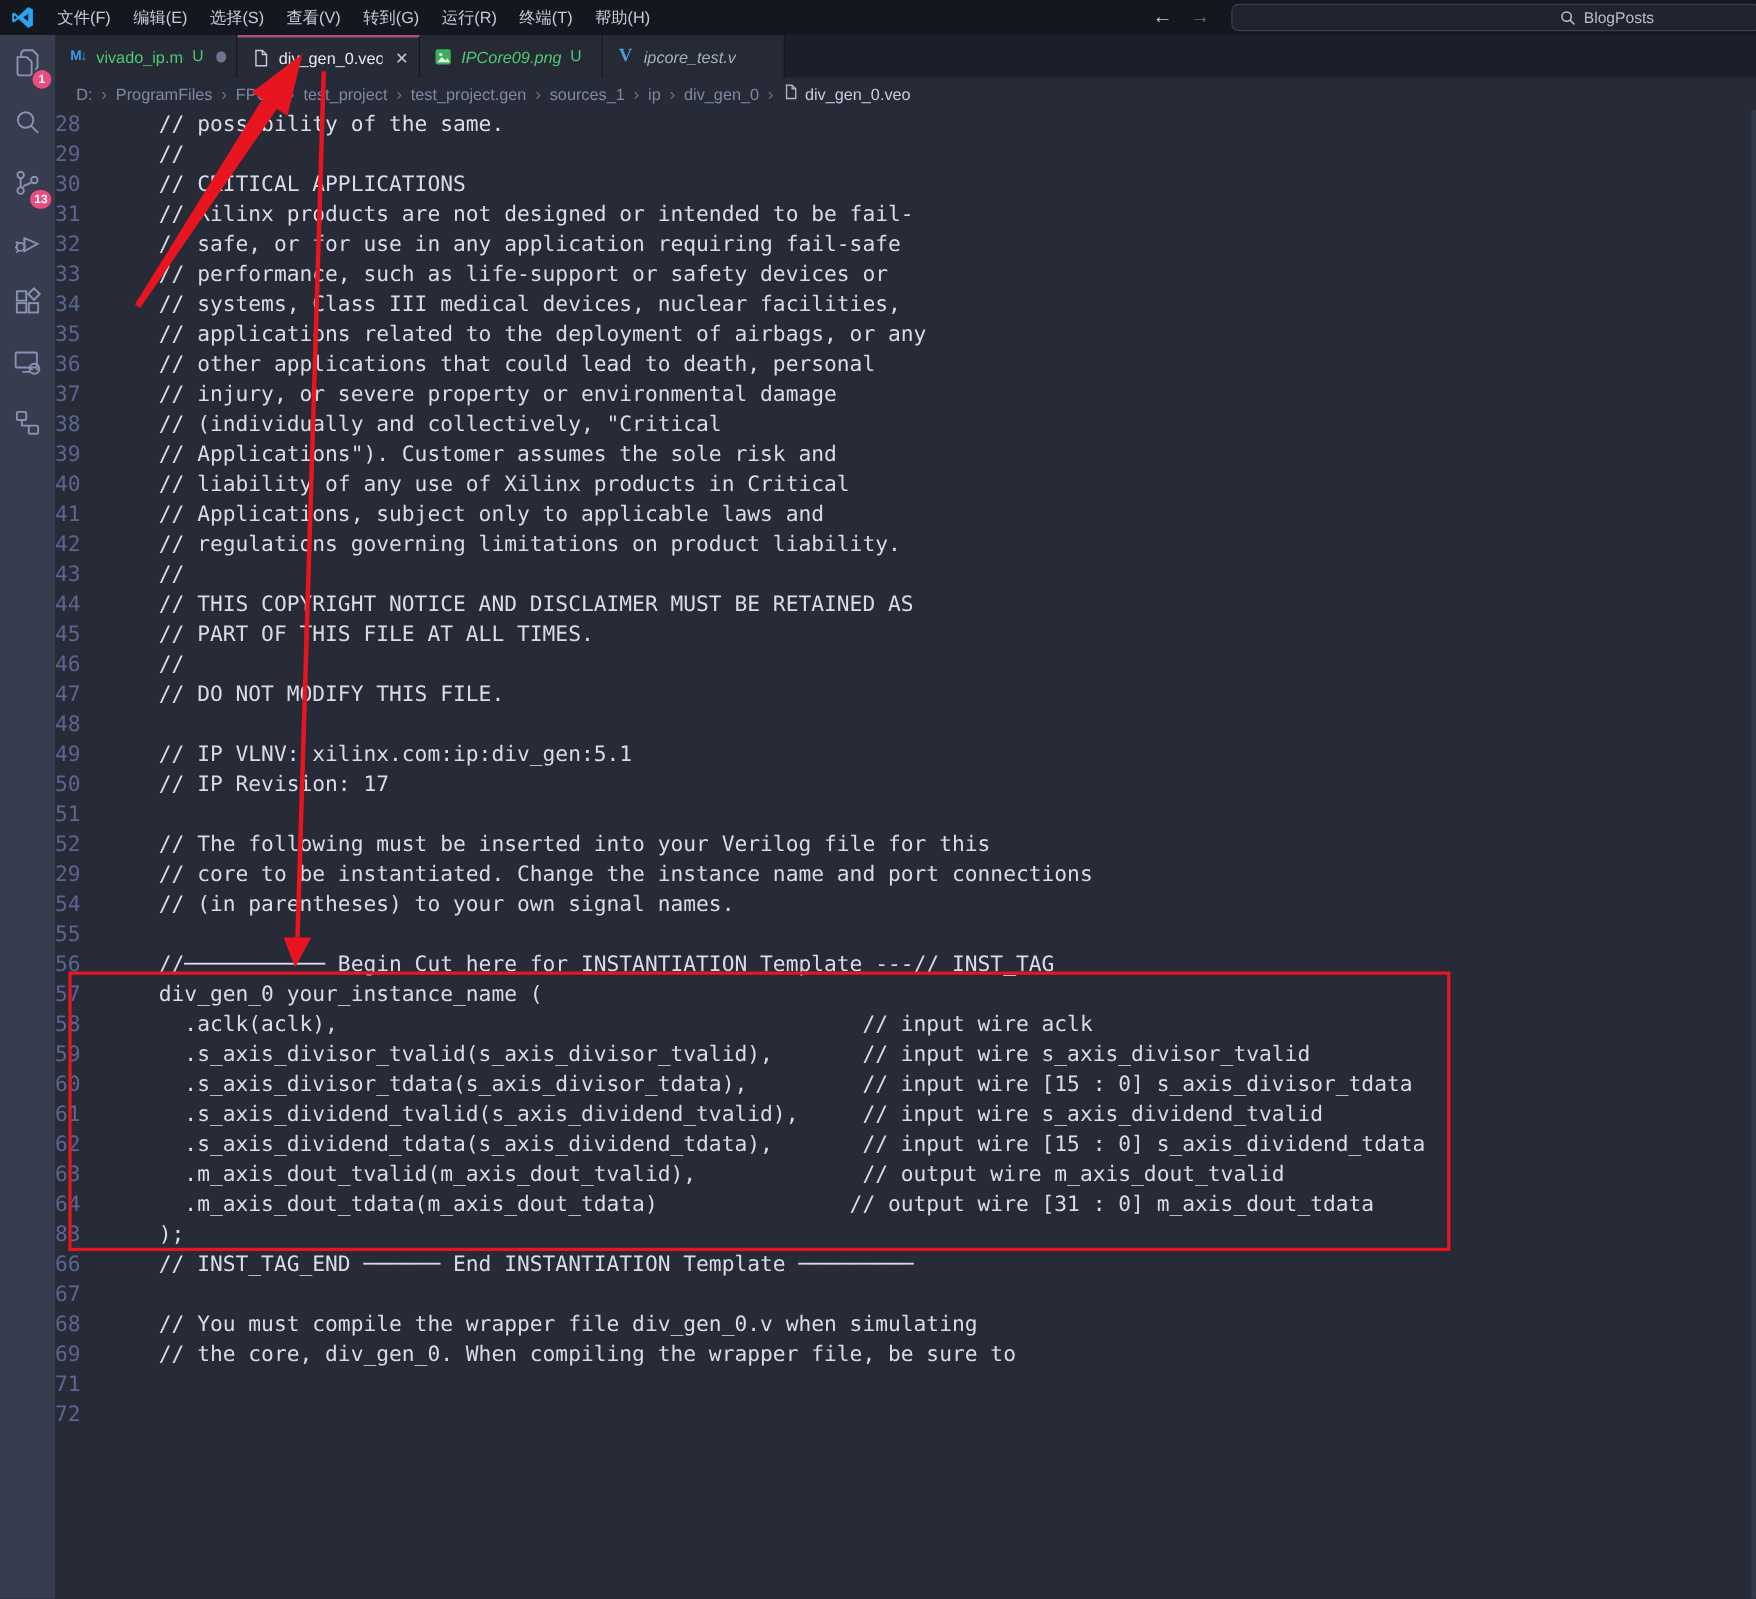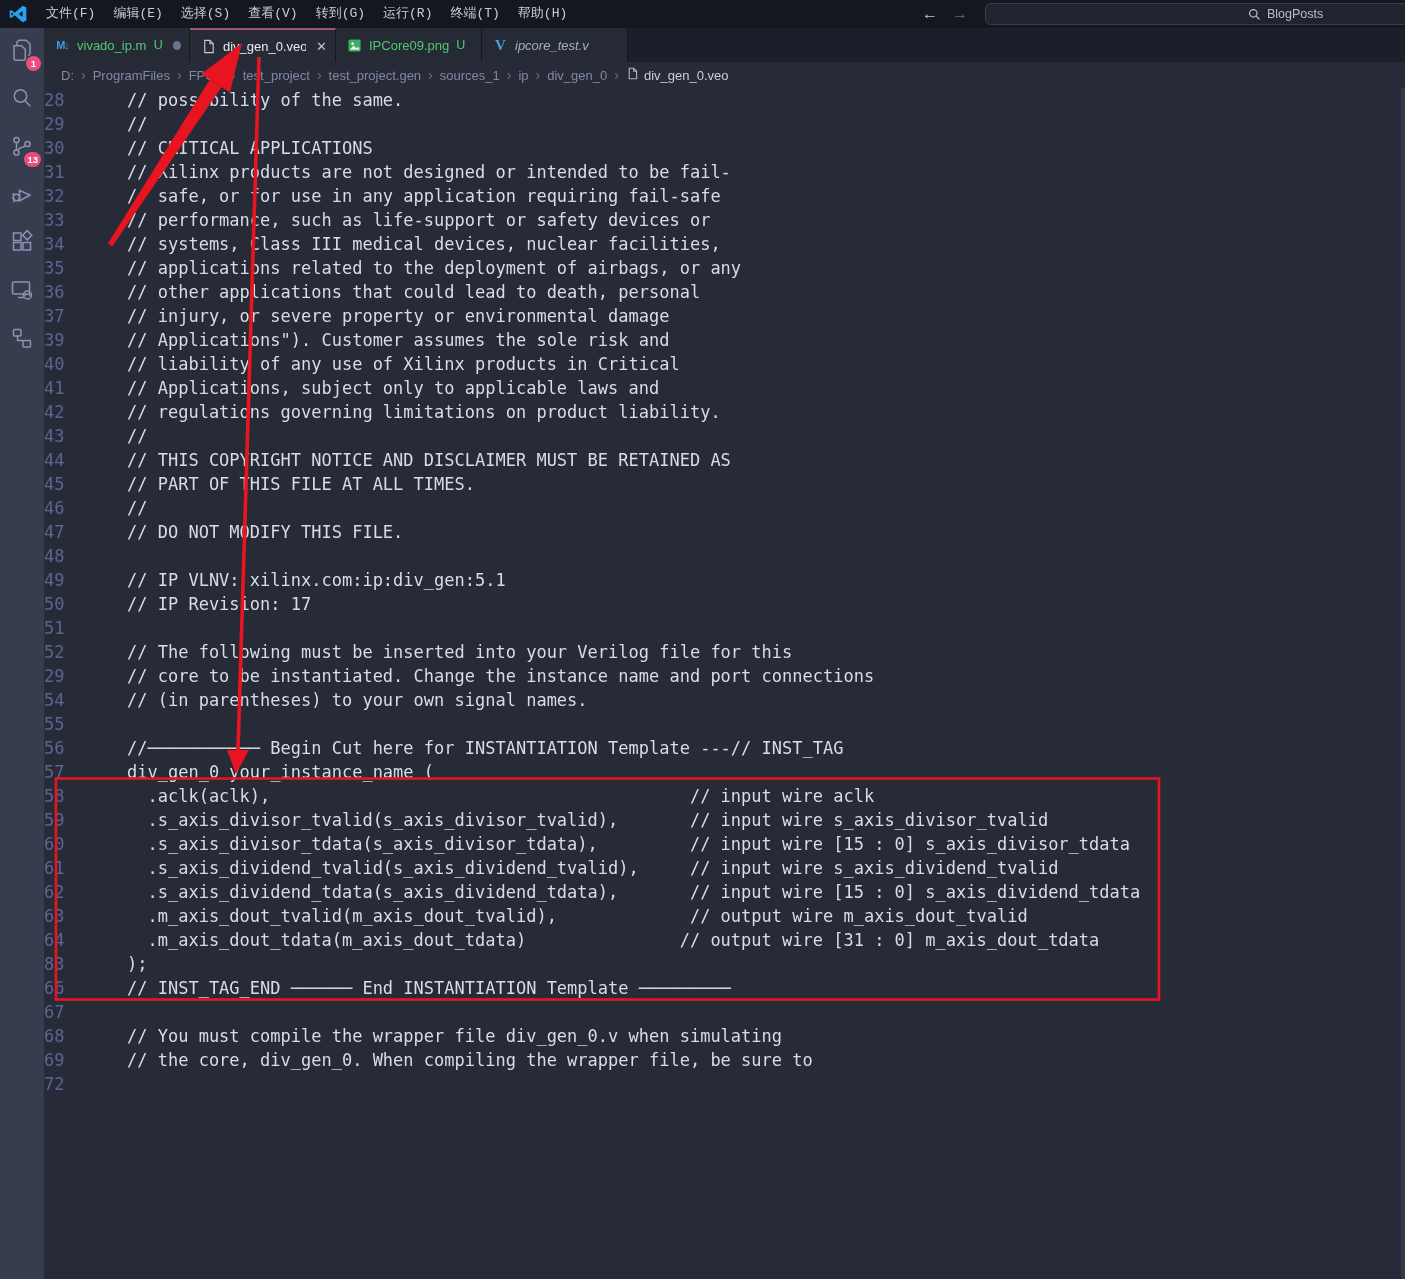--- a/index.html
+++ b/index.html
@@ -9,41 +9,41 @@
     --red:#e81420; --badge:#ec4d80; --green:#4ec973; --tabtop:#a65278;
     --blue:#3e9ae8; --vblue:#4a9fd8;
   }
   *{margin:0;padding:0;box-sizing:border-box;}
   html,body{width:1405px;height:1279px;overflow:hidden;}
   body{position:relative;background:var(--editor);font-family:"Liberation Sans",sans-serif;-webkit-font-smoothing:antialiased;}
 
   
   .titlebar{position:absolute;left:0;top:0;width:1405px;height:28px;background:var(--titlebar);display:flex;align-items:center;z-index:5;}
   .logo{width:20px;height:20px;margin:0 9px 0 8px;flex:0 0 auto;}
-  .menus{display:flex;align-items:center;height:100%;font-family:Liberation Mono, monospace;}
+  .menus{display:flex;align-items:center;height:100%;}
   .menu-item{color:var(--menu);font-size:13px;padding:0 9px;line-height:28px;cursor:default;}
   .nav-arrows{position:absolute;left:922px;top:0;height:28px;display:flex;align-items:center;gap:14px;font-size:16px;}
   .nav-back{color:#c9cdd9;} .nav-fwd{color:#62687a;}
   .searchbox{position:absolute;left:985px;top:3px;width:424px;height:22px;background:#21242e;border:1px solid #3a3f4d;border-radius:6px;display:flex;align-items:center;}
   .search-inner{display:flex;align-items:center;gap:6px;margin-left:262px;color:#b9bdcb;font-size:12.5px;justify-content:space-between;}
   .search-inner svg{width:13px;height:13px;}
 
   
   .activitybar{position:absolute;left:0;top:28px;width:44px;height:1251px;background:var(--activity);z-index:4;}
   .act{position:relative;width:44px;height:48px;display:flex;align-items:center;justify-content:center;cursor:pointer;}
   .act svg{width:26px;height:26px;stroke:var(--icon);fill:none;stroke-width:1.5;}
   .act .badge{position:absolute;right:3px;bottom:5px;min-width:15px;height:15px;padding:0 3px;background:var(--badge);border-radius:9px;color:#fff;font-size:9.5px;line-height:15px;text-align:center;font-weight:bold;}
 
   
   .tabbar{position:absolute;left:44px;top:28px;width:1361px;height:34px;background:var(--tabbar);display:flex;z-index:3;}
   .tab{width:146px;height:34px;background:var(--tab-inactive);border-right:1px solid #15171f;display:flex;align-items:center;padding:0 8px 0 10px;gap:6px;font-size:13px;color:#9aa1b5;position:relative;cursor:pointer;}
   .tab.active{background:var(--editor);border-top:2px solid var(--tabtop);color:#e9ebf2;}
   .tab .lbl{white-space:nowrap;overflow:hidden;}
   .tab .lbl.green{color:var(--green);} .tab .lbl.white{color:#e9ebf2;} .tab .lbl.gray{color:#9fb0c4;font-style:italic;}
-  .tab .lbl.italic{}
+  .tab .lbl.italic{font-style:italic;}
   .tab .gitU{color:var(--green);font-size:12.5px;margin-left:1px;}
   .tab .dot{width:9px;height:9px;border-radius:50%;background:#6c7590;margin-left:4px;}
   .tab .close{color:#c0c4d0;font-size:13px;margin-left:4px;}
   .tab-icon{width:17px;height:17px;display:flex;align-items:center;justify-content:center;flex:0 0 auto;font-size:12px;}
   .tab-icon svg{width:15px;height:15px;}
   .md-ic{color:var(--blue);font-weight:bold;font-size:11px;letter-spacing:-1px;}
   .v-ic{color:var(--vblue);font-weight:bold;font-size:15px;font-family:"Liberation Serif",serif;}
   .editor-actions{position:absolute;right:8px;top:34px;display:flex;gap:10px;align-items:center;}
   .editor-actions .ea{width:18px;height:18px;cursor:pointer;}
   .editor-actions svg{width:18px;height:18px;stroke:#aeb3c2;fill:none;stroke-width:1.3;}
@@ -245,20 +245,21 @@
     <div class="row"><span class="ln">28</span><span class="ct">// possibility of the same.</span></div>
     <div class="row"><span class="ln">29</span><span class="ct">//</span></div>
     <div class="row"><span class="ln">30</span><span class="ct">// CRITICAL APPLICATIONS</span></div>
     <div class="row"><span class="ln">31</span><span class="ct">// Xilinx products are not designed or intended to be fail-</span></div>
     <div class="row"><span class="ln">32</span><span class="ct">// safe, or for use in any application requiring fail-safe</span></div>
     <div class="row"><span class="ln">33</span><span class="ct">// performance, such as life-support or safety devices or</span></div>
     <div class="row"><span class="ln">34</span><span class="ct">// systems, Class III medical devices, nuclear facilities,</span></div>
     <div class="row"><span class="ln">35</span><span class="ct">// applications related to the deployment of airbags, or any</span></div>
     <div class="row"><span class="ln">36</span><span class="ct">// other applications that could lead to death, personal</span></div>
     <div class="row"><span class="ln">37</span><span class="ct">// injury, or severe property or environmental damage</span></div>
+    <div class="row"><span class="ln">38</span><span class="ct">// (individually and collectively, "Critical</span></div>
     <div class="row"><span class="ln">39</span><span class="ct">// Applications"). Customer assumes the sole risk and</span></div>
     <div class="row"><span class="ln">40</span><span class="ct">// liability of any use of Xilinx products in Critical</span></div>
     <div class="row"><span class="ln">41</span><span class="ct">// Applications, subject only to applicable laws and</span></div>
     <div class="row"><span class="ln">42</span><span class="ct">// regulations governing limitations on product liability.</span></div>
     <div class="row"><span class="ln">43</span><span class="ct">//</span></div>
     <div class="row"><span class="ln">44</span><span class="ct">// THIS COPYRIGHT NOTICE AND DISCLAIMER MUST BE RETAINED AS</span></div>
     <div class="row"><span class="ln">45</span><span class="ct">// PART OF THIS FILE AT ALL TIMES.</span></div>
     <div class="row"><span class="ln">46</span><span class="ct">//</span></div>
     <div class="row"><span class="ln">47</span><span class="ct">// DO NOT MODIFY THIS FILE.</span></div>
     <div class="row"><span class="ln">48</span><span class="ct"></span></div>
@@ -276,20 +277,21 @@
     <div class="row"><span class="ln">60</span><span class="ct">  .s_axis_divisor_tdata(s_axis_divisor_tdata),         // input wire [15 : 0] s_axis_divisor_tdata</span></div>
     <div class="row"><span class="ln">61</span><span class="ct">  .s_axis_dividend_tvalid(s_axis_dividend_tvalid),     // input wire s_axis_dividend_tvalid</span></div>
     <div class="row"><span class="ln">62</span><span class="ct">  .s_axis_dividend_tdata(s_axis_dividend_tdata),       // input wire [15 : 0] s_axis_dividend_tdata</span></div>
     <div class="row"><span class="ln">63</span><span class="ct">  .m_axis_dout_tvalid(m_axis_dout_tvalid),             // output wire m_axis_dout_tvalid</span></div>
     <div class="row"><span class="ln">64</span><span class="ct">  .m_axis_dout_tdata(m_axis_dout_tdata)               // output wire [31 : 0] m_axis_dout_tdata</span></div>
     <div class="row"><span class="ln">83</span><span class="ct">);</span></div>
     <div class="row"><span class="ln">66</span><span class="ct">// INST_TAG_END ────── End INSTANTIATION Template ─────────</span></div>
     <div class="row"><span class="ln">67</span><span class="ct"></span></div>
     <div class="row"><span class="ln">68</span><span class="ct">// You must compile the wrapper file div_gen_0.v when simulating</span></div>
     <div class="row"><span class="ln">69</span><span class="ct">// the core, div_gen_0. When compiling the wrapper file, be sure to</span></div>
+    <div class="row"><span class="ln">71</span><span class="ct"></span></div>
     <div class="row"><span class="ln">72</span><span class="ct"></span></div>
   </div>
 <div class="scroll-edge"></div>
 
 <svg class="overlay" viewBox="0 0 1405 1279">
 
   <g>
     <polygon points="112.1,246.4 221.6,87.0 209.8,79.4 107.9,243.6" fill="var(--red)"></polygon>
     <polygon points="242,43 229.9,92.5 201.5,73.9" fill="var(--red)"></polygon>
   </g>

